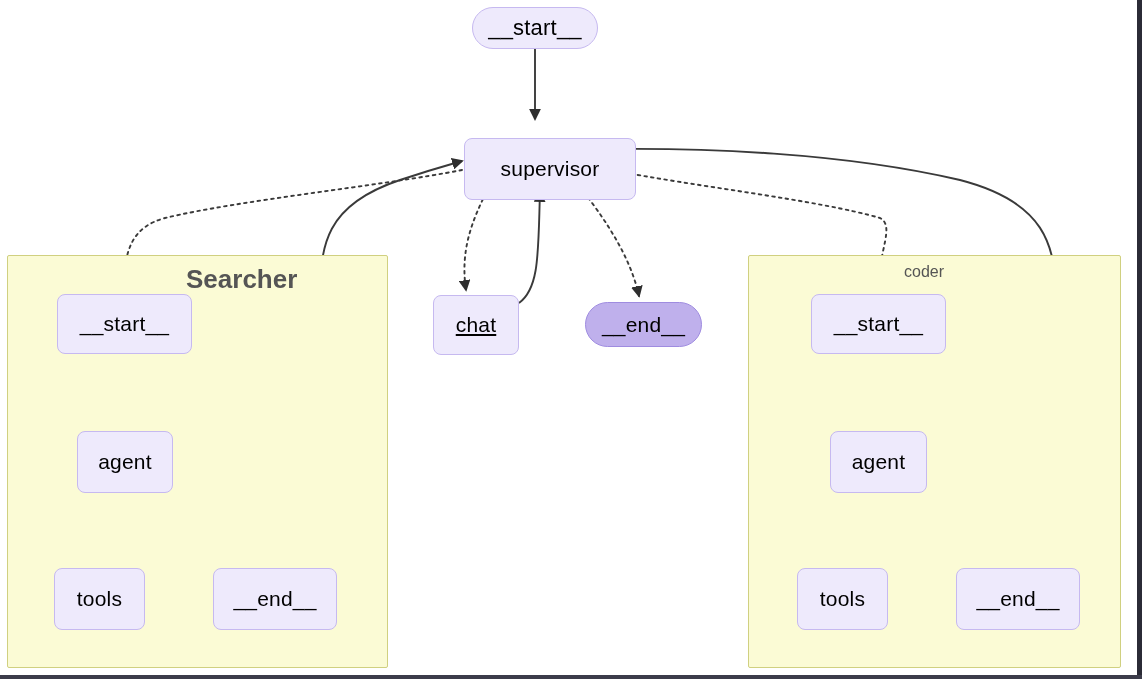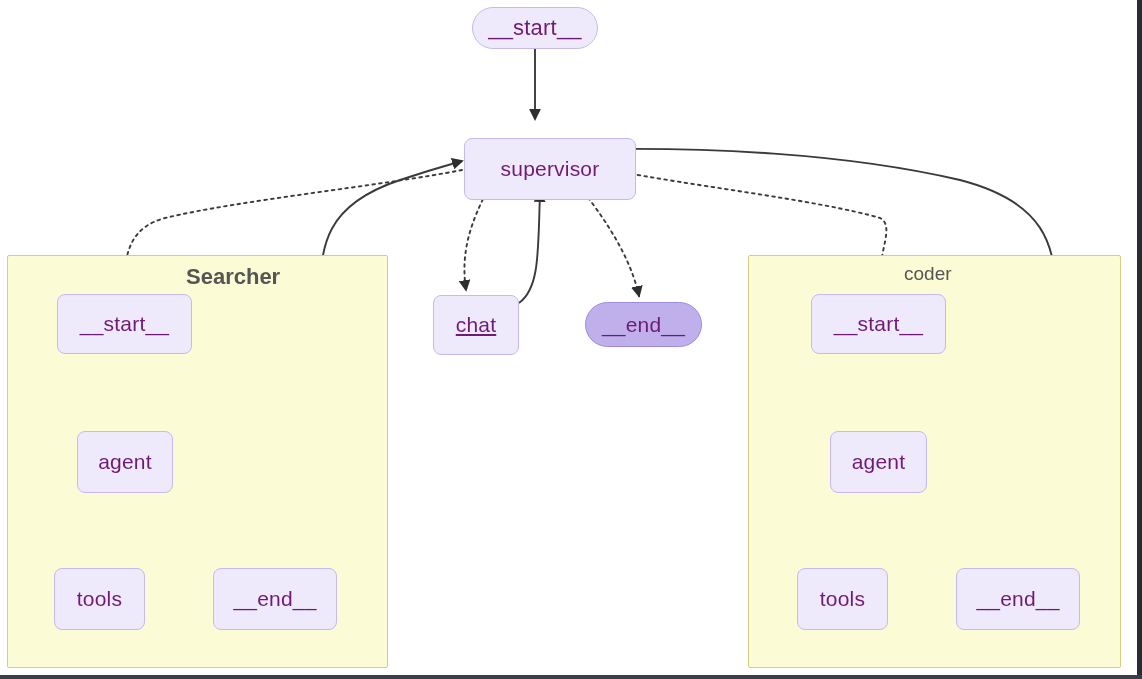--- a/index.html
+++ b/index.html
@@ -32,36 +32,36 @@
     border-radius: 2px;
     box-sizing: border-box;
   }
   .cluster-label {
     position: absolute;
     color: #555555;
     white-space: nowrap;
   }
   .cluster-label.bold {
     font-weight: bold;
-    font-size: 22px;
+    font-size: 26px;
   }
   .cluster-label.plain {
     font-weight: normal;
-    font-size: 19px;
+    font-size: 16px;
   }
   .node {
     position: absolute;
     box-sizing: border-box;
     display: flex;
     align-items: center;
     justify-content: center;
     background: #eeeafc;
     border: 1.4px solid #c6b9f0;
     border-radius: 8px;
-    color: #701a75;
+    color: #000000;
     font-size: 21px;
     letter-spacing: 0.2px;
     white-space: nowrap;
   }
   .node.pill {
     border-radius: 999px;
   }
   .node.terminal {
     background: #bfb0ec;
     border-color: #9f8ce0;

